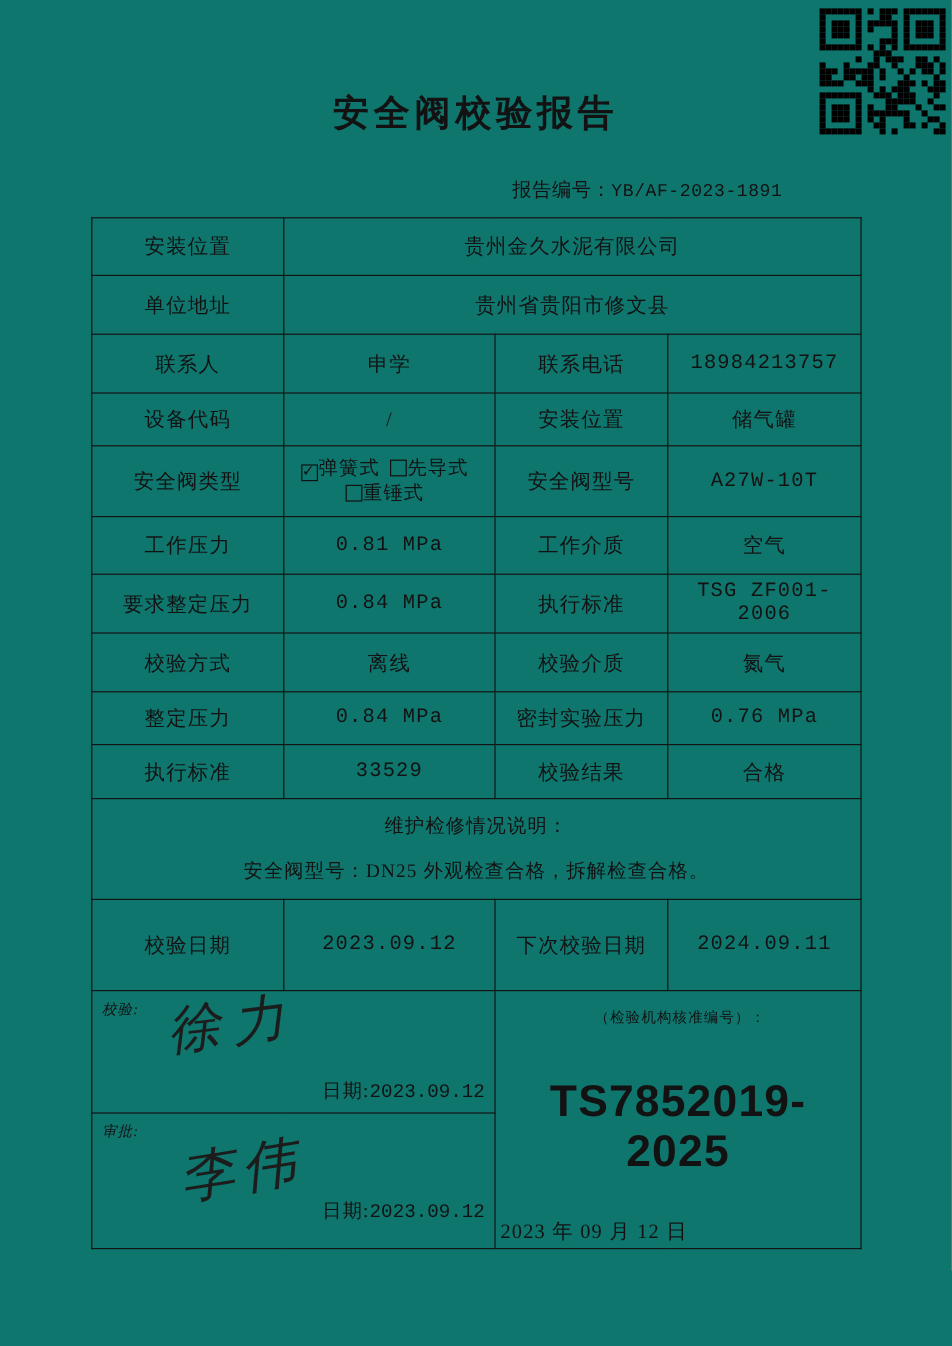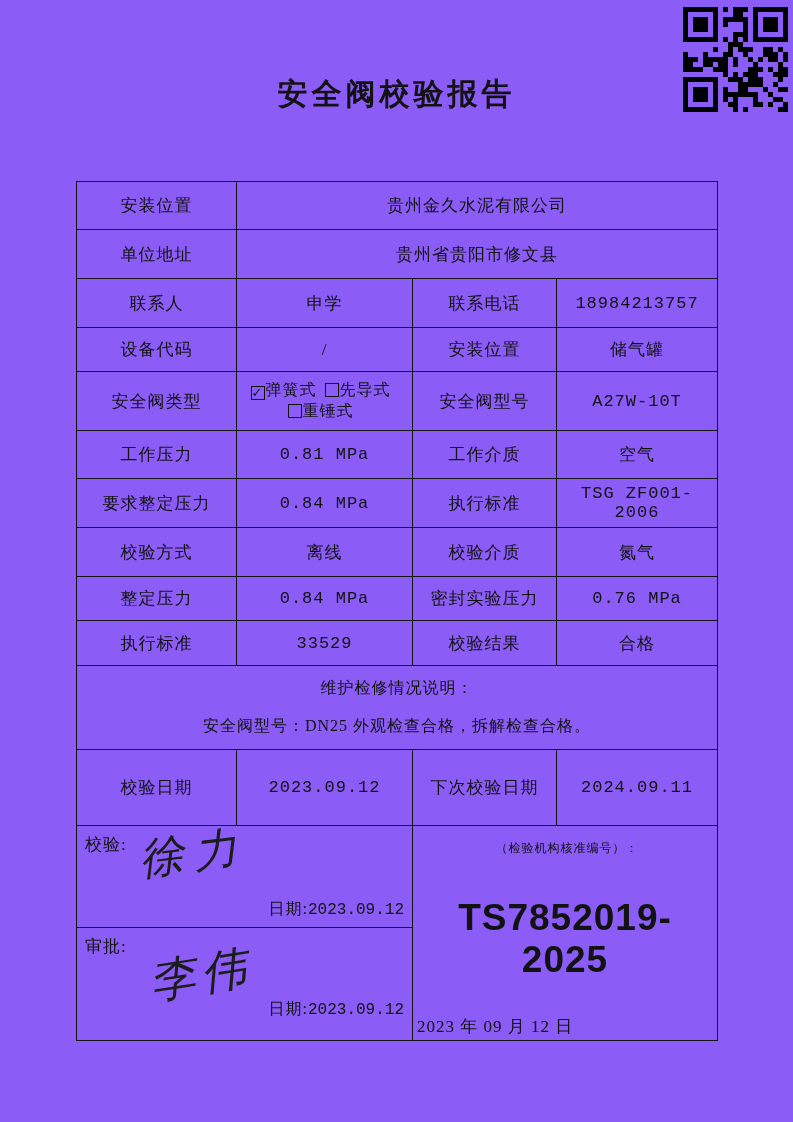--- a/index.html
+++ b/index.html
@@ -1,21 +1,21 @@
 <!DOCTYPE html>
 <html><head>
 <meta charset="utf-8">
 <style>
   * { margin:0; padding:0; box-sizing:border-box; }
   html,body { background:#888; }
   .page {
     position:relative;
     width:793px; height:1122px;
     margin:0 auto;
-    background:#8b5cf6;
+    background:#0f766e;
     font-family:"Liberation Serif", serif;
     color:#121212;
     overflow:hidden;
   }
   
   .title {
     position:absolute; top:74px; left:0; width:100%;
     text-align:center;
     font-size:30px; font-weight:bold; letter-spacing:4px;
   }
@@ -56,21 +56,21 @@
     border:1.8px solid #111; vertical-align:-2px; margin-right:1px;
     font-size:13px; line-height:11px; text-align:center; font-weight:bold;
     font-family:"DejaVu Sans", sans-serif;
   }
   
   td.maint { text-align:left; padding:8px 10px 6px 10px; }
   td.maint .line1 { font-size:16px; letter-spacing:1px; }
   td.maint .line2 { font-size:16px; letter-spacing:1px; margin-top:17px; }
   
   td.sig { position:relative; text-align:left; padding:0; }
-  .sig-label { position:absolute; top:7px; left:8px; font-size:17px; letter-spacing:1px; }
+  .sig-label { position:absolute; top:7px; left:8px; font-size:12px; letter-spacing:1px;font-style:italic; }
   .sig-name {
     position:absolute; font-family:"DejaVu Serif", serif; font-style:italic;
     color:#1c1c1c; white-space:nowrap;
   }
   .sig-name.verify { left:62px; top:-2px; font-size:44px; transform:rotate(-7deg); letter-spacing:10px; }
   .sig-name.approve { left:72px; top:16px; font-size:46px; transform:rotate(-9deg); letter-spacing:6px; }
   .sig-date { position:absolute; right:8px; font-size:16px; }
   .sig-date.verify { bottom:7px; }
   .sig-date.approve { bottom:20px; }
   .sig-date .mono { font-size:16px; }
@@ -527,20 +527,23 @@
       <div></div>
       <div></div>
       <div></div>
       <div></div>
       <div class="b"></div>
       <div class="b"></div>
     </div>
 
   <div class="title">安全阀校验报告</div>
 
+  <div class="report-no">
+    <span>报告编号：</span><span class="num">YB/AF-2023-1891</span>
+  </div>
 
   <table class="form">
     <colgroup>
         <col style="width:160px">
         <col style="width:176px">
         <col style="width:144px">
         <col style="width:161px">
       </colgroup>
 
     <tbody>

